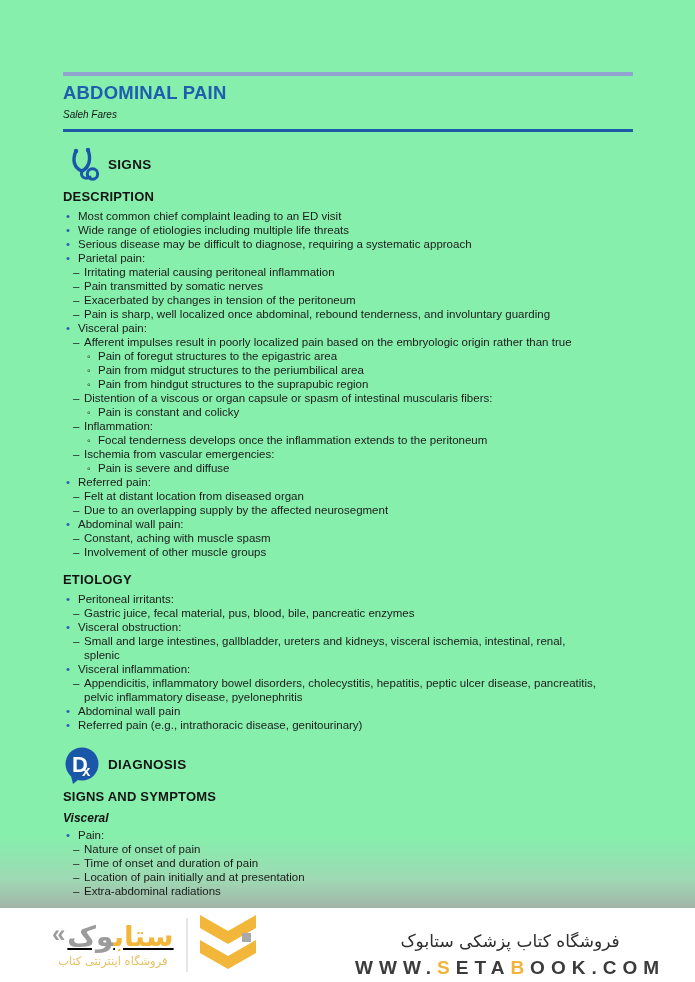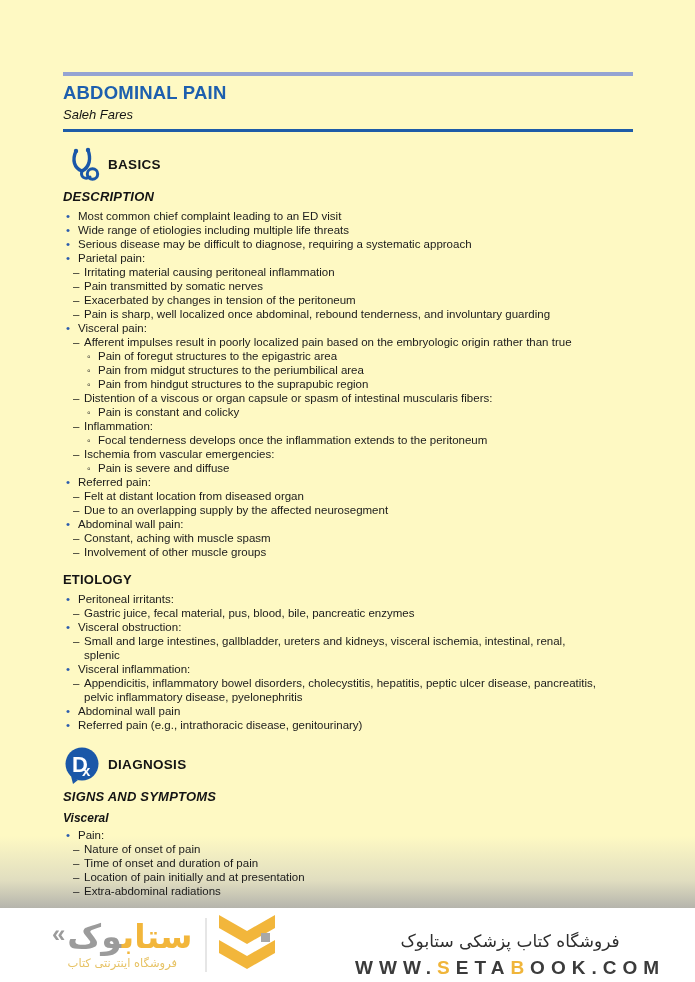--- a/index.html
+++ b/index.html
@@ -1,48 +1,48 @@
 <!DOCTYPE html>
 <html><head>
 <meta charset="utf-8">
 <style>
   html,body{margin:0;padding:0;background:#ffffff;}
-  .page{position:relative;width:695px;height:982px;background:#fef9c3;overflow:hidden;
+  .page{position:relative;width:695px;height:982px;background:#86efac;overflow:hidden;
         font-family:"Liberation Sans",sans-serif;}
   .content{position:absolute;left:0;top:0;width:695px;height:908px;overflow:hidden;}
   .fade{position:absolute;left:0;top:836px;width:695px;height:72px;z-index:0;
         background:linear-gradient(180deg,rgba(200,200,200,0) 0%,rgba(188,188,188,0.45) 62%,rgba(168,168,168,0.85) 100%);}
   .inner{position:relative;z-index:1;margin-left:63px;width:570px;}
   .topbar{margin-top:72px;height:4px;background:#94a4d2;}
   h1{margin:7px 0 0;font-size:18.5px;line-height:20px;font-weight:700;color:#1d5fae;letter-spacing:.2px;}
-  .author{margin-top:4px;font-size:13px;line-height:15px;font-style:italic;color:#141414;}
+  .author{margin-top:4px;font-size:10px;line-height:15px;font-style:italic;color:#141414;}
   .rule{margin-top:7px;height:2.5px;background:#1e5ca8;}
   .secrow{margin-top:14px;display:flex;align-items:center;gap:7px;height:38px;}
   .secrow .icon{width:38px;height:38px;display:flex;align-items:center;justify-content:center;}
   .seclabel{font-weight:700;font-size:13.5px;color:#141414;letter-spacing:.3px;}
   h2{margin:14px 0 0;font-size:13px;line-height:14px;font-weight:700;color:#141414;letter-spacing:.2px;}
-  .secrow + h2{margin-top:6px;font-style:italic;}
+  .secrow + h2{margin-top:6px;}
   h3{margin:8px 0 0;font-size:12px;line-height:13px;font-weight:700;font-style:italic;color:#141414;}
   .list{margin-top:5px;}
   .list.tight{margin-top:3px;}
   .line{position:relative;font-size:11.5px;line-height:14px;color:#1b1b1b;white-space:nowrap;}
   .mk{position:absolute;top:0;}
   .lv-bullet{padding-left:15px;}  .lv-bullet .mk{left:3px;color:#2a5bad;font-size:11.5px;}
   .lv-dash{padding-left:21px;}    .lv-dash .mk{left:10px;color:#1b1b1b;}
   .lv-circle{padding-left:35px;}  .lv-circle .mk{left:24px;color:#1b1b1b;font-size:10.5px;}
   .lv-cont{padding-left:21px;}
   
   .footer{position:absolute;left:0;top:908px;width:695px;height:74px;background:#ffffff;
           display:flex;align-items:center;justify-content:space-between;
           padding:0 30px 0 52px;box-sizing:border-box;}
   .logo-left{display:flex;align-items:center;gap:12px;}
   .wm-block{text-align:center;}
   .wordmark{display:flex;align-items:center;justify-content:center;gap:2px;direction:ltr;}
   .guillemet{color:#9b9b9b;font-size:24px;font-weight:700;line-height:1;transform:translateY(-3px);}
-  .wm-word{font-family:"DejaVu Sans",sans-serif;font-weight:700;font-size:33px;line-height:1.05;direction:rtl;}
+  .wm-word{font-family:"DejaVu Sans",sans-serif;font-weight:700;font-size:28px;line-height:1.05;direction:rtl;text-decoration:underline;}
   .wm-yellow{color:#f2b63b;}
   .wm-gray{color:#9b9b9b;}
   .wm-sub{margin-top:2px;font-family:"DejaVu Sans",sans-serif;font-size:11.5px;color:#e7c366;}
   .vdiv{width:2px;height:54px;background:#e6e6e6;}
   .brand-right{text-align:center;}
   .store-name{font-family:"DejaVu Sans",sans-serif;font-size:17px;color:#2e2e2e;line-height:22px;margin-top:20px;}
   .url{margin-top:4px;font-size:19px;font-weight:600;letter-spacing:6px;color:#3b3b3b;line-height:24px;}
   .seg-yellow{color:#f0b53a;}
   .seg-dark{color:#3b3b3b;}
 </style>
@@ -62,21 +62,21 @@
         <span class="icon">
           <svg width="38" height="38" viewBox="0 0 38 38">
             <circle cx="13" cy="5" r="2.2" fill="#1a57a8"></circle>
             <circle cx="25" cy="4" r="2.2" fill="#1a57a8"></circle>
             <path d="M13 5 C9 14 11 22 19 25" stroke="#1a57a8" stroke-width="3.4" fill="none" stroke-linecap="round"></path>
             <path d="M25 4 C28 12 27 21 19 25" stroke="#1a57a8" stroke-width="3.4" fill="none" stroke-linecap="round"></path>
             <path d="M19 25 C17 31 22 34 27 31" stroke="#1a57a8" stroke-width="3" fill="none" stroke-linecap="round"></path>
             <circle cx="29.5" cy="28" r="5.2" stroke="#1a57a8" stroke-width="3" fill="none"></circle>
           </svg>
         </span>
-        <span class="seclabel">BASICS</span>
+        <span class="seclabel">SIGNS</span>
       </div>
 
       <h2>DESCRIPTION</h2>
       <div class="list">
           <div class="line lv-bullet"><span class="mk">•</span><span class="tx">Most common chief complaint leading to an ED visit</span></div>
           <div class="line lv-bullet"><span class="mk">•</span><span class="tx">Wide range of etiologies including multiple life threats</span></div>
           <div class="line lv-bullet"><span class="mk">•</span><span class="tx">Serious disease may be difficult to diagnose, requiring a systematic approach</span></div>
           <div class="line lv-bullet"><span class="mk">•</span><span class="tx">Parietal pain:</span></div>
           <div class="line lv-dash"><span class="mk">–</span><span class="tx">Irritating material causing peritoneal inflammation</span></div>
           <div class="line lv-dash"><span class="mk">–</span><span class="tx">Pain transmitted by somatic nerves</span></div>

